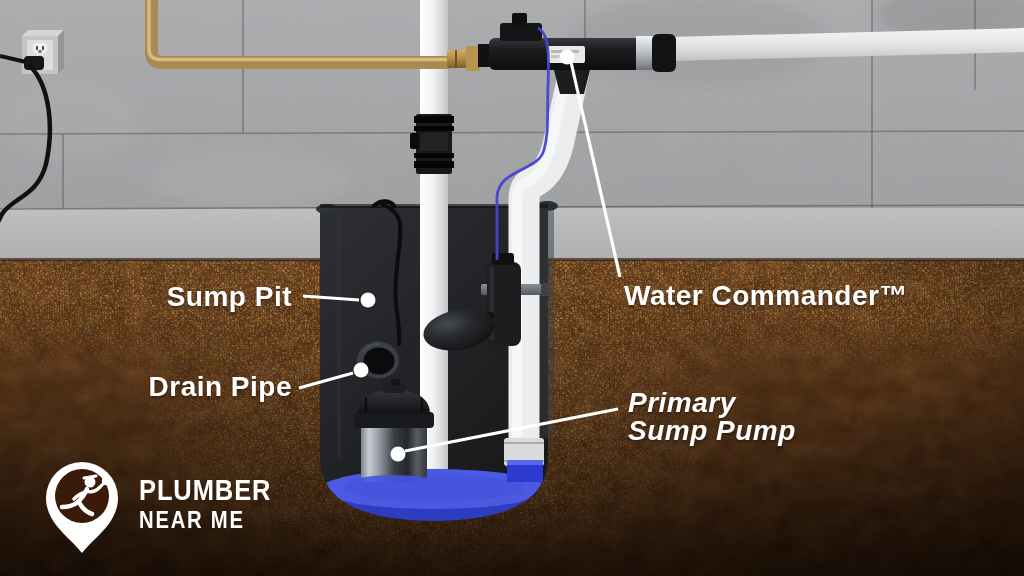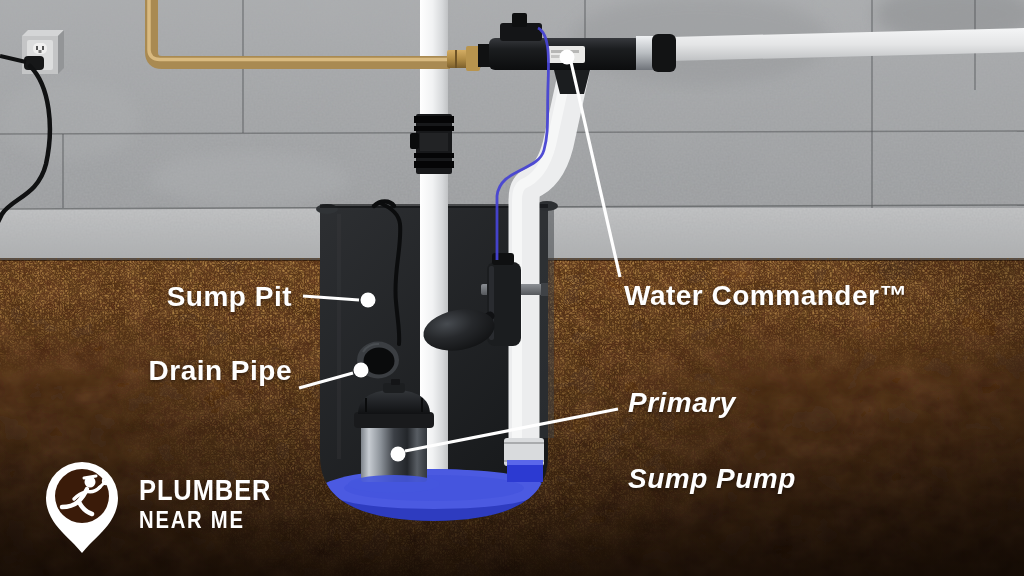--- a/index.html
+++ b/index.html
@@ -311,27 +311,27 @@
       <circle cx="24" cy="-18" r="3.2" stroke-width="2"></circle>
       <path d="M4,-7 C-1,-6 -5,-3 -8,0" stroke-width="3.5"></path>
       <path d="M-4,3 C-9,7 -14,8 -20,8" stroke-width="4.5"></path>
       <path d="M-3,3 C0,9 4,13 10,15" stroke-width="4.5"></path>
     </g>
   </g>
 </svg>
 
 <div class="lbl right" style="left:120px;top:283px;width:172px;">Sump Pit</div>
 
-<div class="lbl right" style="left:100px;top:357px;width:192px;">Drain Pipe</div>
+<div class="lbl right" style="left:100px;top:373px;width:192px;">Drain Pipe</div>
 
 <div style="position:absolute;left:624px;top:282px;">
   <div class="lbl" style="position:static;">Water Commander™</div>
 </div>
 
 <div style="position:absolute;left:628px;top:389px;font-style:italic;">
   <div class="lbl" style="position:static;">Primary</div>
-  <div class="lbl" style="position:static;margin-top:48px;">Sump Pump</div>
+  <div class="lbl" style="position:static;">Sump Pump</div>
 </div>
 
 <div class="logo-line logo-1" style="left:139px;top:474px;">PLUMBER</div>
 <div class="logo-line logo-2" style="left:139px;top:507px;">NEAR ME</div>
 
 </div>
 
 </body></html>

